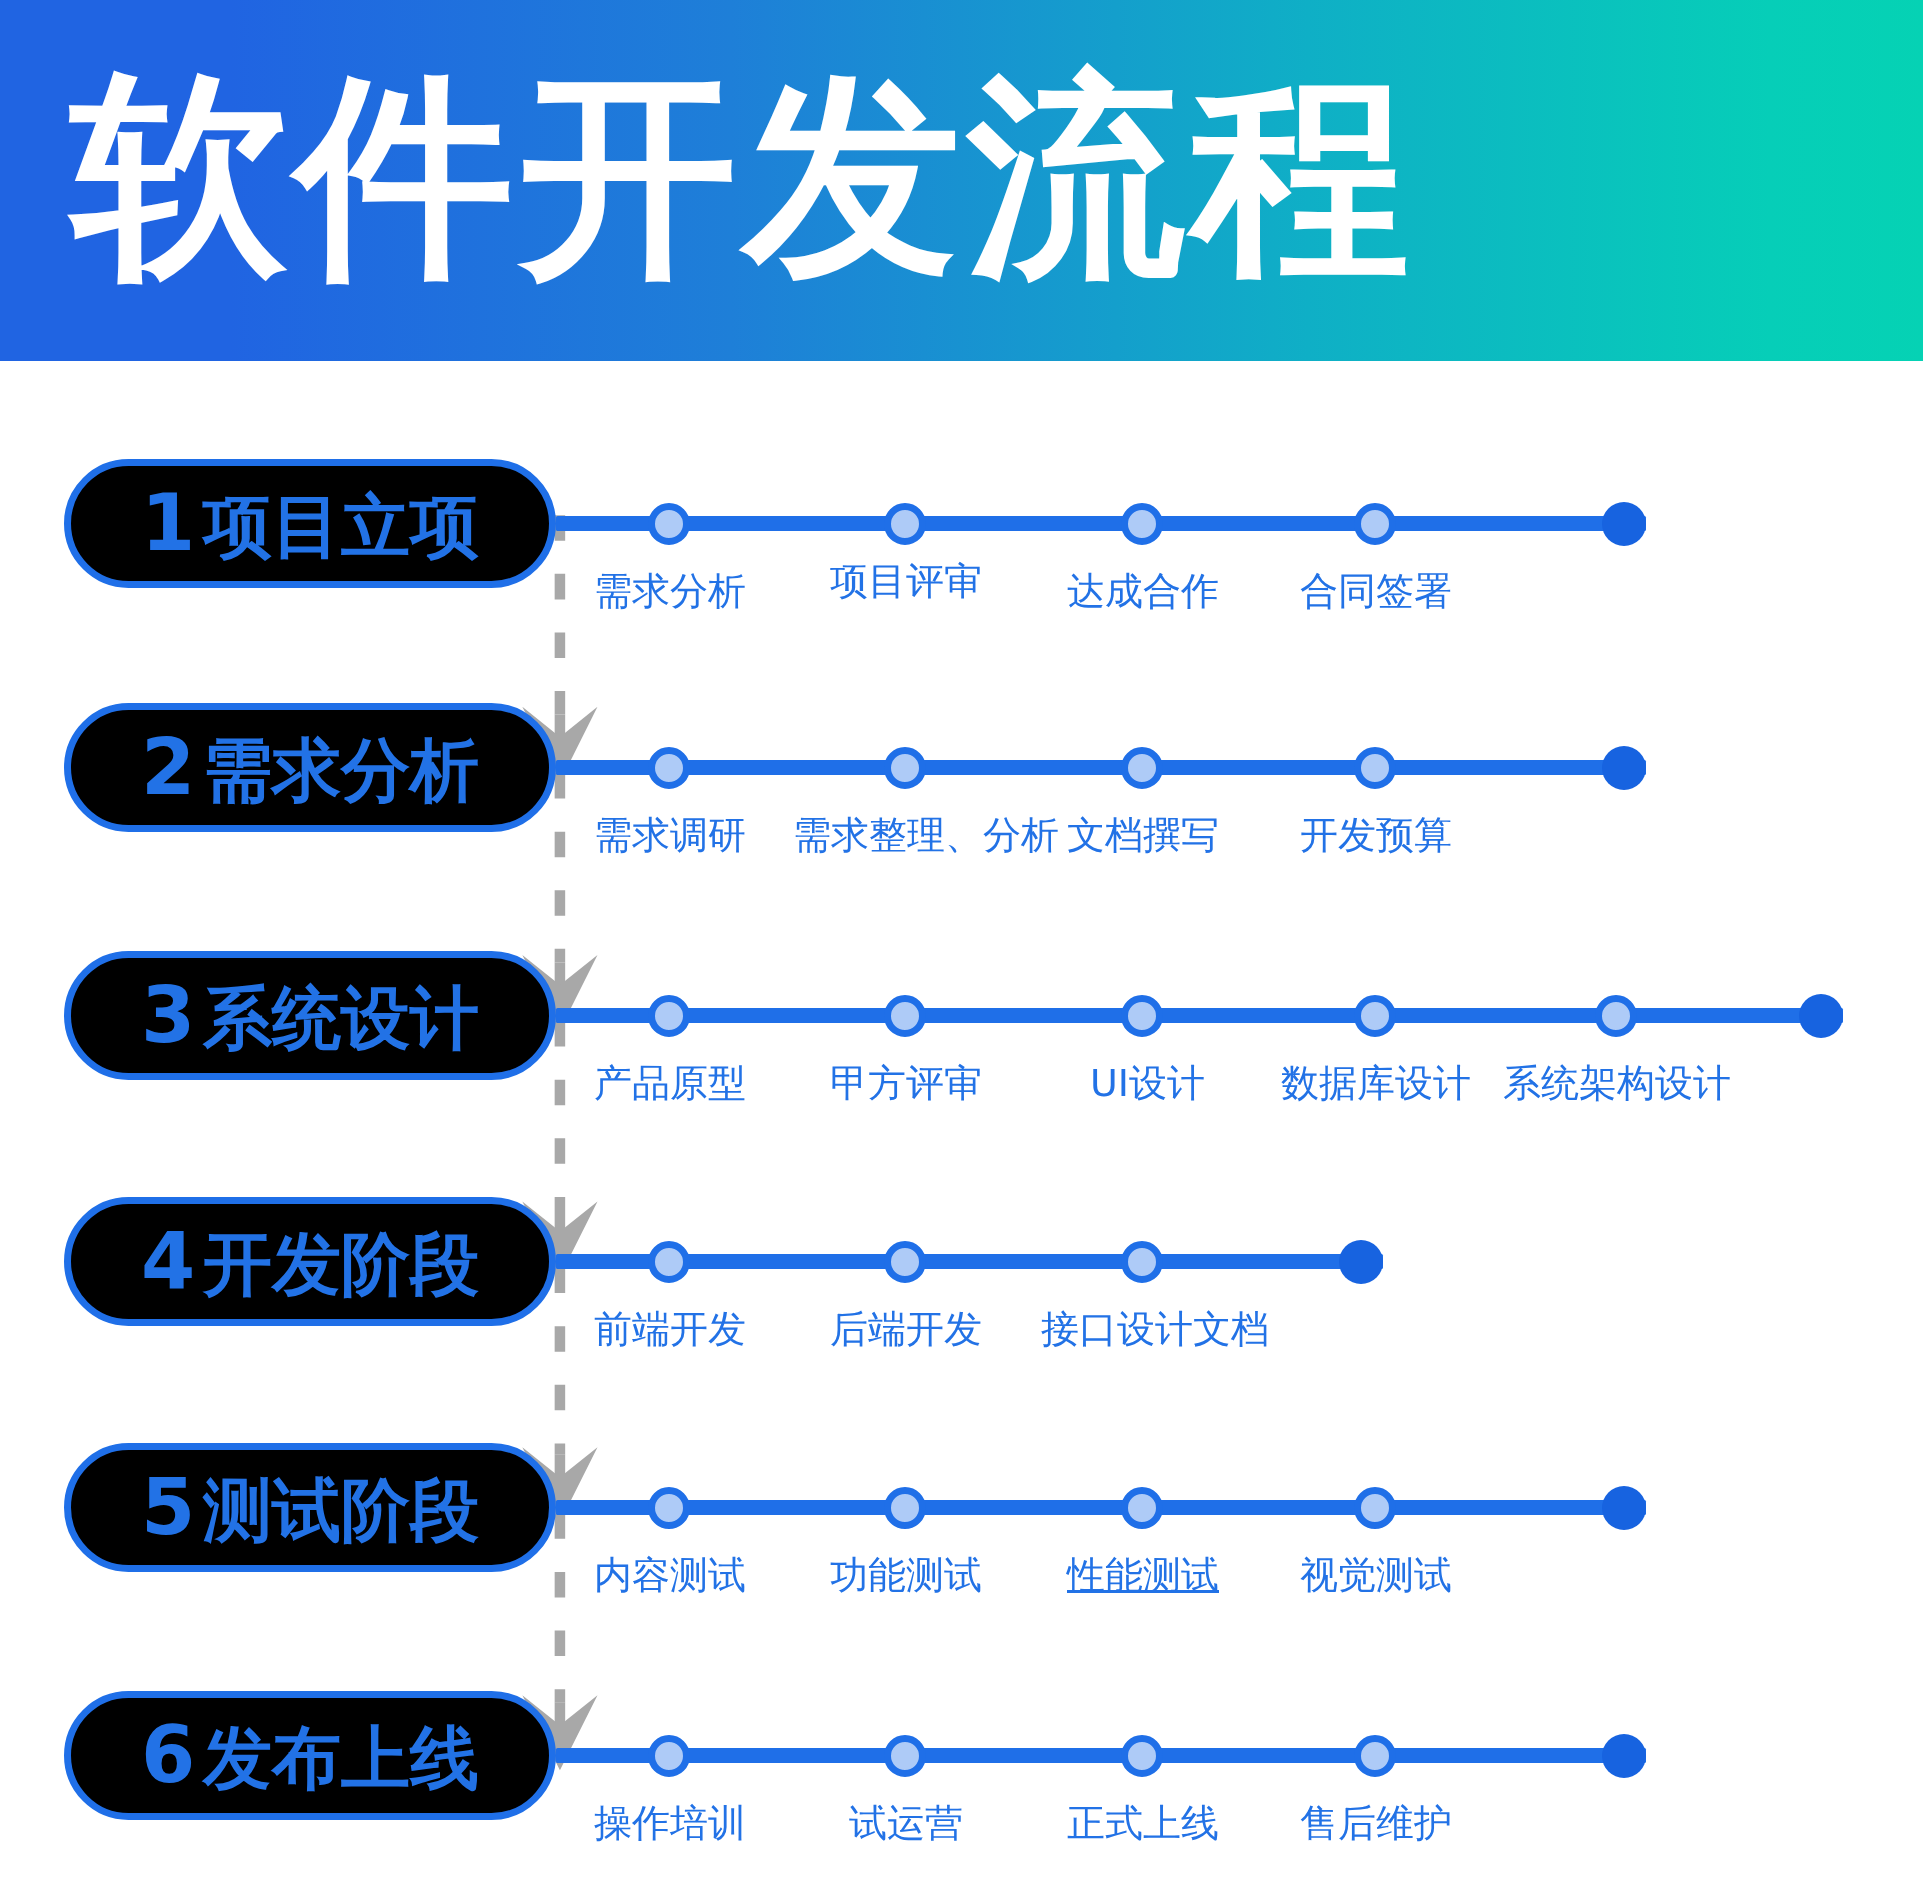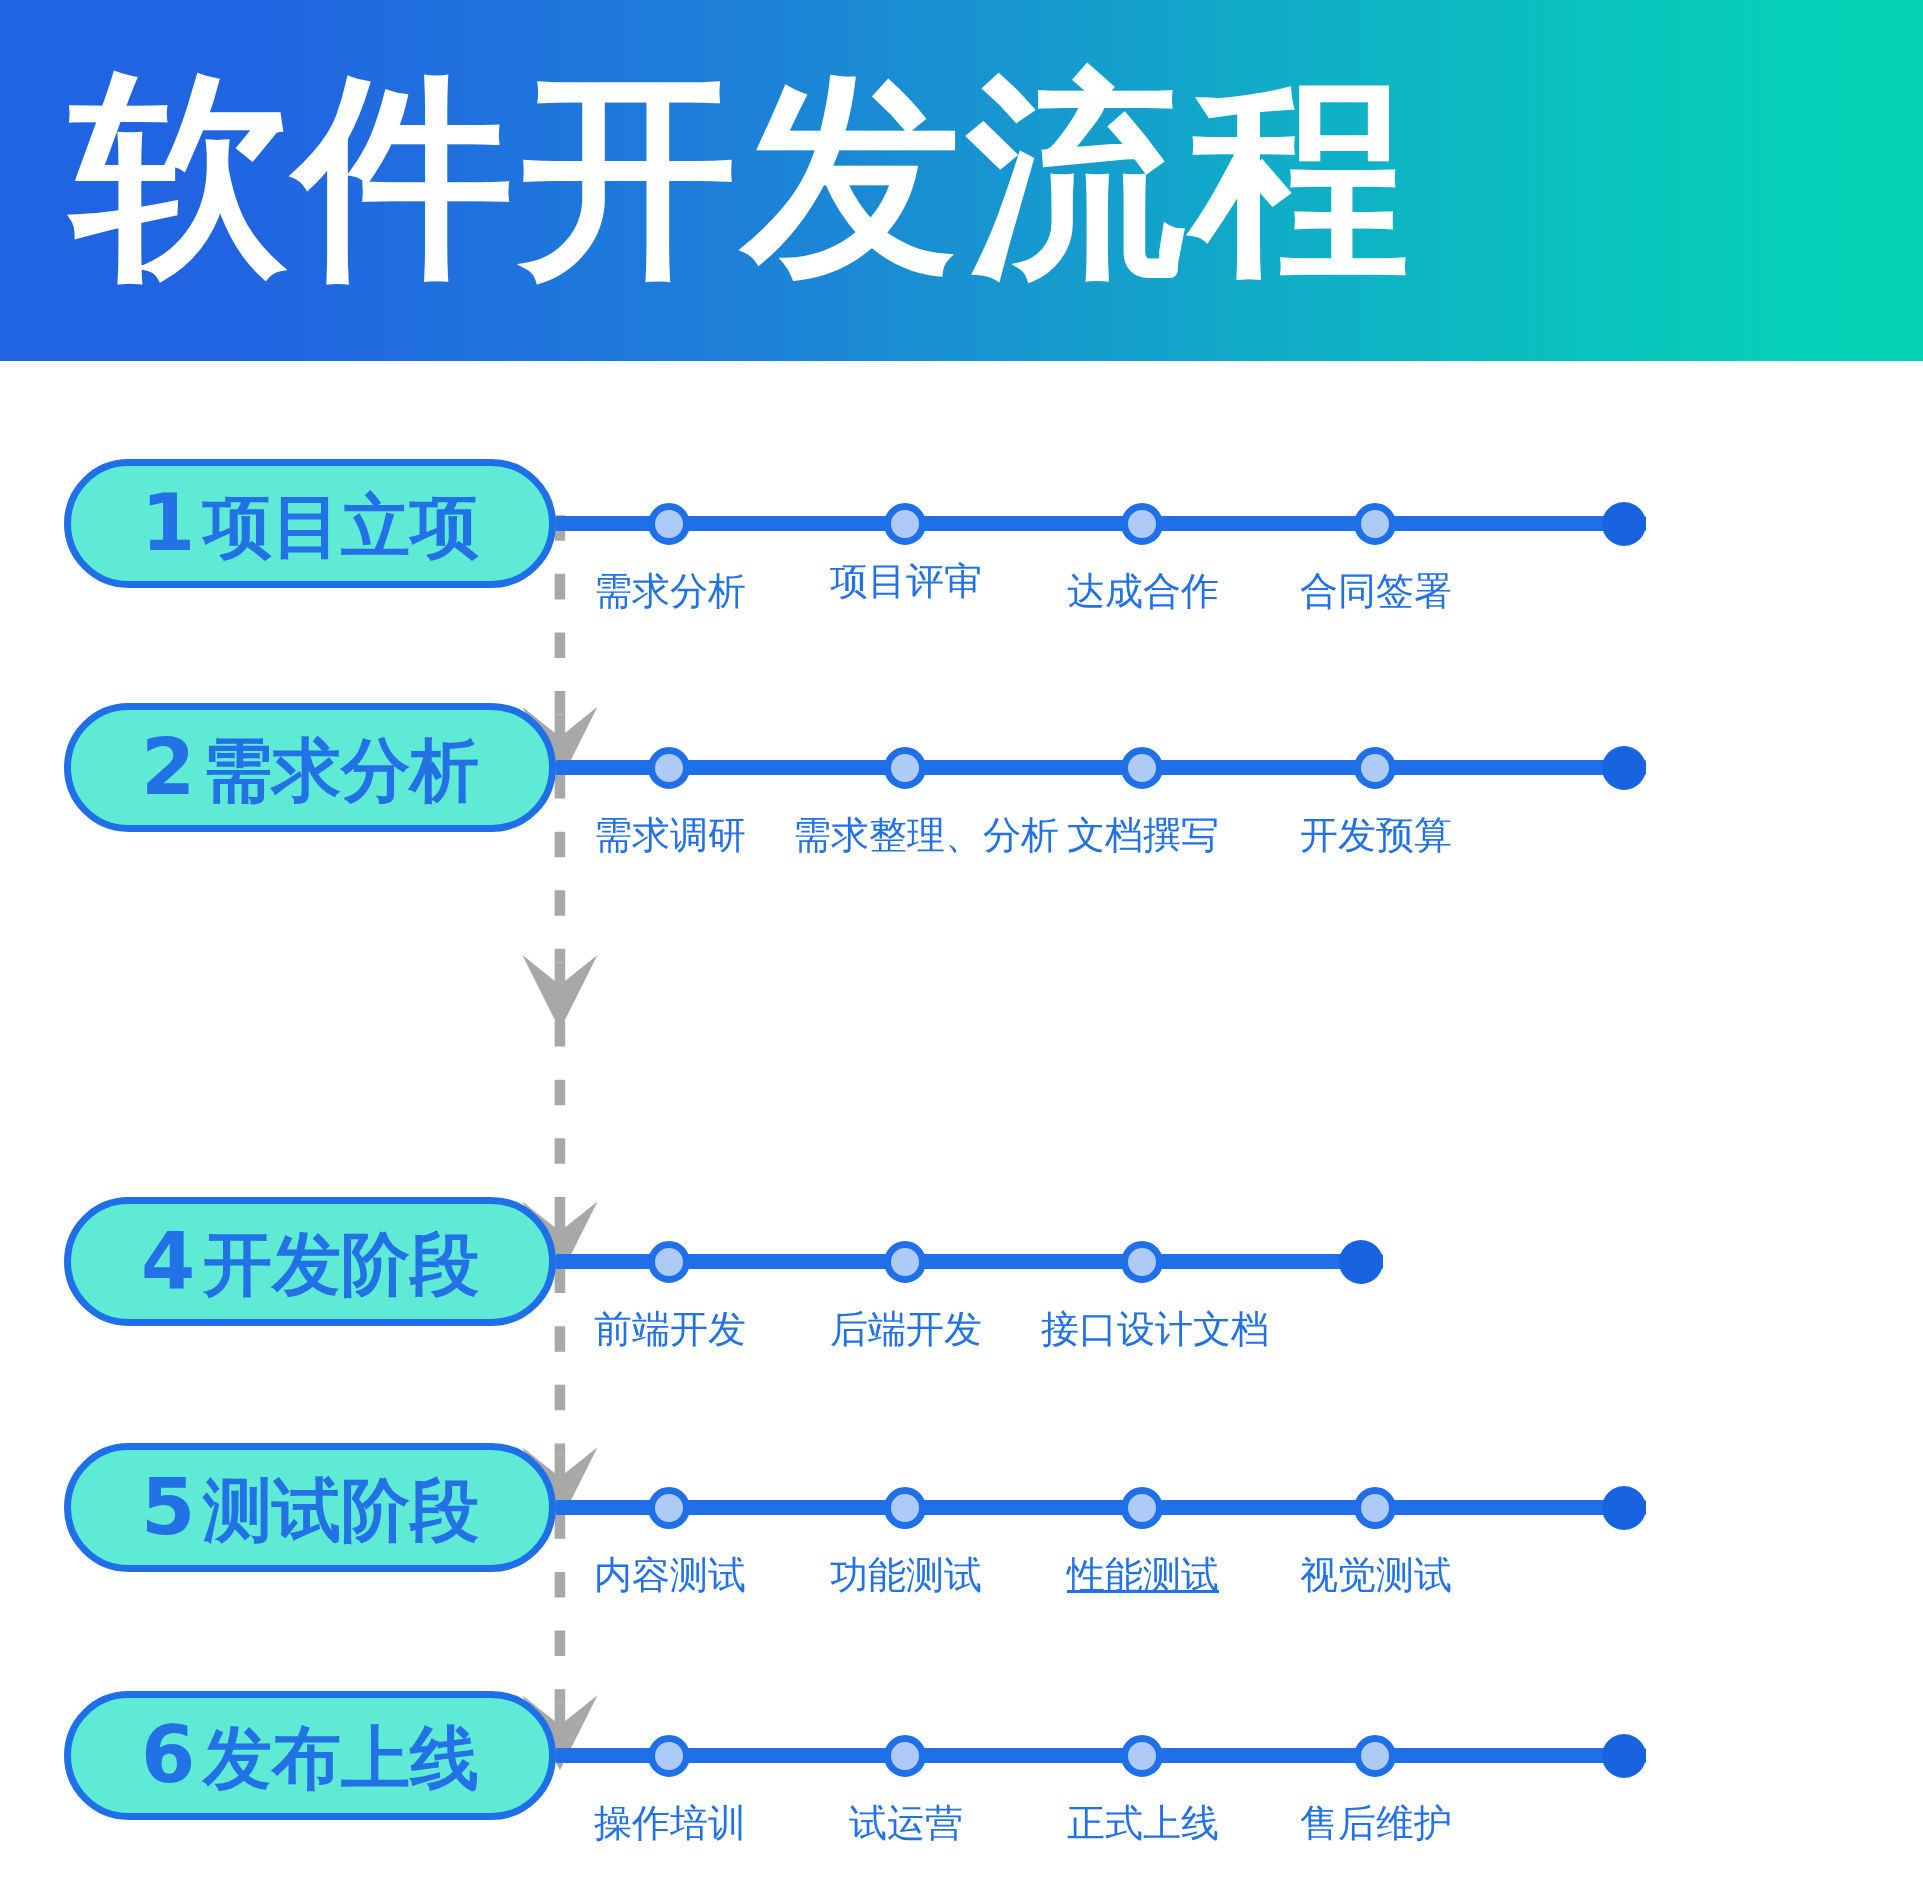--- a/index.html
+++ b/index.html
@@ -51,21 +51,21 @@
 
   
   .pill{
     position:absolute;
     left:64px;
     width:492px;
     height:129px;
     box-sizing:border-box;
     border:7.5px solid #1F6FE8;
     border-radius:68px;
-    background:#5eead4;
+    background:#000000;
     display:flex;
     align-items:center;
     justify-content:center;
   }
   .pill-text{
     color:#2272E6;
     font-size:69px;
     font-weight:bold;
     line-height:1;
     white-space:nowrap;
@@ -169,20 +169,39 @@
     <div class="dot" style="left:884px;top:44px;"></div>
     <div class="dot" style="left:1121px;top:44px;"></div>
     <div class="dot" style="left:1354px;top:44px;"></div>
     <div class="dot end" style="left:1602px;top:43px;"></div>
     <div class="ms-label" style="left:594px;top:113px;">需求调研</div>
     <div class="ms-label" style="left:793px;top:113px;">需求整理、分析</div>
     <div class="ms-label" style="left:1067px;top:113px;">文档撰写</div>
     <div class="ms-label" style="left:1300px;top:113px;">开发预算</div>
   </div>
 
+  <div class="row" style="top:590px;">
+    <div class="pill" style="top:0px;">
+      <div class="pill-text">
+        <span class="pill-num">3</span><span>系统设计</span>
+      </div>
+    </div>
+    <div class="track" style="left:556px;top:57px;width:1287px;"></div>
+    <div class="dot" style="left:648px;top:44px;"></div>
+    <div class="dot" style="left:884px;top:44px;"></div>
+    <div class="dot" style="left:1121px;top:44px;"></div>
+    <div class="dot" style="left:1354px;top:44px;"></div>
+    <div class="dot" style="left:1595px;top:44px;"></div>
+    <div class="dot end" style="left:1799px;top:43px;"></div>
+    <div class="ms-label" style="left:594px;top:113px;">产品原型</div>
+    <div class="ms-label" style="left:830px;top:113px;">甲方评审</div>
+    <div class="ms-label" style="left:1090px;top:113px;">UI设计</div>
+    <div class="ms-label" style="left:1281px;top:113px;">数据库设计</div>
+    <div class="ms-label" style="left:1503px;top:113px;">系统架构设计</div>
+  </div>
 
   <div class="row" style="top:836px;">
     <div class="pill" style="top:0px;">
       <div class="pill-text">
         <span class="pill-num">4</span><span>开发阶段</span>
       </div>
     </div>
     <div class="track" style="left:556px;top:57px;width:827px;"></div>
     <div class="dot" style="left:648px;top:44px;"></div>
     <div class="dot" style="left:884px;top:44px;"></div>

